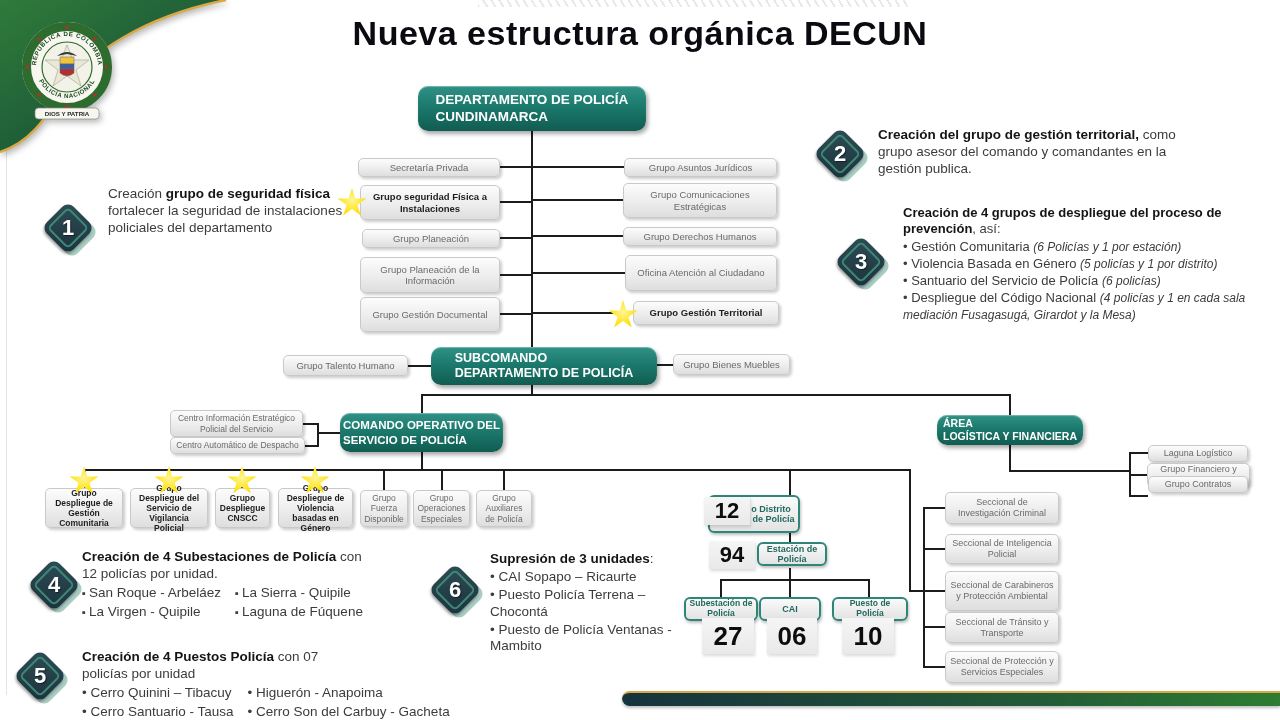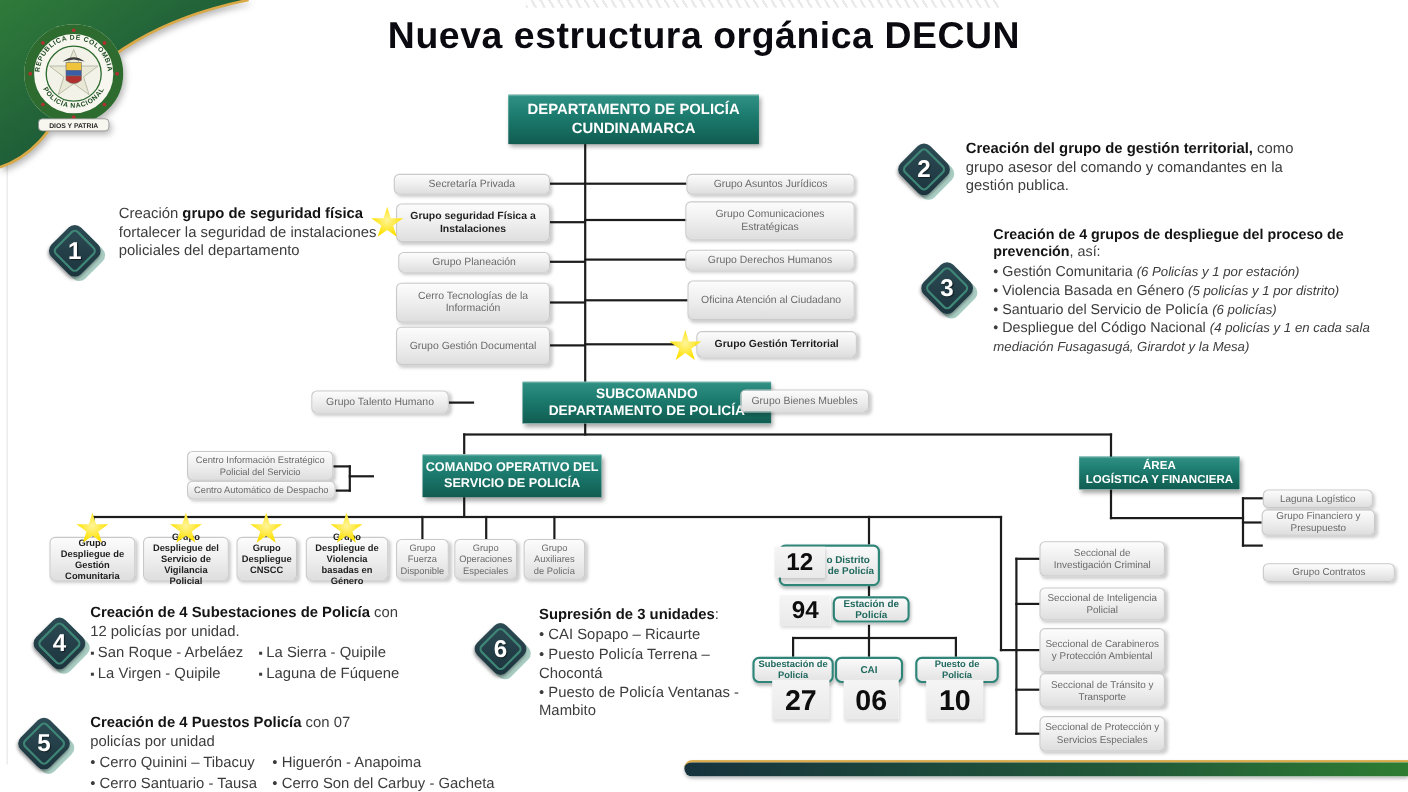--- a/index.html
+++ b/index.html
@@ -16,24 +16,24 @@
     border-radius:8px 0 0 8px;border-top:2px solid #d9a948;box-sizing:border-box;
     background:linear-gradient(90deg,#16333e,#235c38 65%,#2e7d32);box-shadow:0 2px 3px rgba(0,0,0,.25);}
   
   .title{position:absolute;left:270px;top:14px;width:740px;text-align:center;z-index:3;
     font-size:34px;font-weight:bold;color:#0a0a10;letter-spacing:.5px;}
   
   .ln{position:absolute;background:#1c1c1c;z-index:1;}
   .h{height:2px;} .v{width:2px;}
   
   .tbox{position:absolute;z-index:2;display:flex;align-items:center;justify-content:center;
-    text-align:center;white-space:pre-line;color:#fff;font-weight:bold;border-radius:0;
+    white-space:pre-line;color:#fff;font-weight:bold;border-radius:10px;
     background:linear-gradient(180deg,#2f9184 0%,#1b7a6d 45%,#115c51 100%);
     box-shadow:2px 3px 4px rgba(0,0,0,.35), inset 0 1px 1px rgba(255,255,255,.35);
-    line-height:1.22;margin-left:44px;}
+    line-height:1.22;}
   .gbox{position:absolute;z-index:2;display:flex;align-items:center;justify-content:center;
     text-align:center;color:#6a6a6a;font-size:9.5px;line-height:1.18;border-radius:5px;
     background:linear-gradient(180deg,#fcfcfc 0%,#ededed 55%,#dedede 100%);
     border:1px solid #c9c9c9;box-shadow:2px 2px 3px rgba(0,0,0,.2);padding:1px 3px;box-sizing:border-box;}
   .gbox.bold{color:#1e1e1e;font-weight:bold;}
   .fs8{font-size:8.5px;} .fs9{font-size:9px;}
   .ubox{position:absolute;z-index:2;display:flex;align-items:center;justify-content:center;
     text-align:center;color:#20695e;font-weight:bold;font-size:9px;line-height:1.15;border-radius:6px;
     background:linear-gradient(180deg,#fafafa 0%,#e3e3e3 100%);
     border:2px solid #2f8578;box-shadow:1px 2px 3px rgba(0,0,0,.25);padding:1px 2px;box-sizing:border-box;}
@@ -172,21 +172,21 @@
   <div class="tbox" style="left:431px;top:347px;width:226px;height:38px;font-size:12.5px">SUBCOMANDO
 DEPARTAMENTO DE POLICÍA</div>
   <div class="tbox" style="left:340px;top:413px;width:163px;height:39px;font-size:11.5px">COMANDO OPERATIVO DEL
 SERVICIO DE POLICÍA</div>
   <div class="tbox" style="left:937px;top:415px;width:146px;height:30px;font-size:10.5px">ÁREA
 LOGÍSTICA Y FINANCIERA</div>
 
   <div class="gbox" style="left:358px;top:158px;width:142px;height:19px">Secretaría Privada</div>
   <div class="gbox bold" style="left:360px;top:185px;width:140px;height:35px">Grupo seguridad Física a Instalaciones</div>
   <div class="gbox" style="left:362px;top:229px;width:138px;height:19px">Grupo Planeación</div>
-  <div class="gbox" style="left:360px;top:257px;width:140px;height:36px">Cerro Tecnologías de la Información</div>
+  <div class="gbox" style="left:360px;top:257px;width:140px;height:36px">Grupo Planeación de la Información</div>
   <div class="gbox" style="left:360px;top:297px;width:140px;height:35px">Grupo Gestión Documental</div>
 
   <div class="gbox" style="left:624px;top:158px;width:153px;height:19px">Grupo Asuntos Jurídicos</div>
   <div class="gbox" style="left:623px;top:183px;width:154px;height:35px">Grupo Comunicaciones Estratégicas</div>
   <div class="gbox" style="left:623px;top:227px;width:154px;height:19px">Grupo Derechos Humanos</div>
   <div class="gbox" style="left:625px;top:255px;width:152px;height:36px">Oficina Atención al Ciudadano</div>
   <div class="gbox bold" style="left:633px;top:301px;width:146px;height:24px">Grupo Gestión Territorial</div>
 
   <div class="gbox" style="left:283px;top:355px;width:125px;height:21px">Grupo Talento Humano</div>
   <div class="gbox" style="left:673px;top:354px;width:117px;height:21px">Grupo Bienes Muebles</div>
@@ -197,21 +197,21 @@
   <div class="gbox bold fs8" style="left:45px;top:488px;width:78px;height:40px">Grupo Despliegue de Gestión Comunitaria</div>
   <div class="gbox bold fs8" style="left:130px;top:488px;width:78px;height:40px">Grupo Despliegue del Servicio de Vigilancia Policial</div>
   <div class="gbox bold fs8" style="left:215px;top:488px;width:55px;height:40px">Grupo Despliegue CNSCC</div>
   <div class="gbox bold fs8" style="left:278px;top:488px;width:75px;height:40px">Grupo Despliegue de Violencia basadas en Género</div>
   <div class="gbox fs8" style="left:360px;top:490px;width:48px;height:37px">Grupo Fuerza Disponible</div>
   <div class="gbox fs8" style="left:413px;top:490px;width:57px;height:37px">Grupo Operaciones Especiales</div>
   <div class="gbox fs8" style="left:476px;top:490px;width:56px;height:37px">Grupo Auxiliares de Policía</div>
 
   <div class="gbox fs9" style="left:1148px;top:445px;width:100px;height:17px">Laguna Logístico</div>
   <div class="gbox fs9" style="left:1147px;top:463px;width:103px;height:24px">Grupo Financiero y Presupuesto</div>
-  <div class="gbox fs9" style="left:1148px;top:512px;width:120px;height:17px">Grupo Contratos</div>
+  <div class="gbox fs9" style="left:1148px;top:476px;width:100px;height:17px">Grupo Contratos</div>
 
   <div class="gbox fs9" style="left:945px;top:492px;width:114px;height:32px">Seccional de Investigación Criminal</div>
   <div class="gbox fs9" style="left:945px;top:534px;width:114px;height:30px">Seccional de Inteligencia Policial</div>
   <div class="gbox fs9" style="left:945px;top:571px;width:114px;height:40px">Seccional de Carabineros y Protección Ambiental</div>
   <div class="gbox fs9" style="left:945px;top:612px;width:114px;height:31px">Seccional de Tránsito y Transporte</div>
   <div class="gbox fs9" style="left:945px;top:651px;width:114px;height:32px">Seccional de Protección y Servicios Especiales</div>
 
   <div class="ubox" style="left:708px;top:495px;width:92px;height:38px">Distrito o Distrito Especial de Policía</div>
   <div class="chip" style="left:704px;top:497px;width:46px;height:28px;font-size:22px">12</div>
   <div class="ubox" style="left:757px;top:542px;width:70px;height:24px">Estación de Policía</div>

